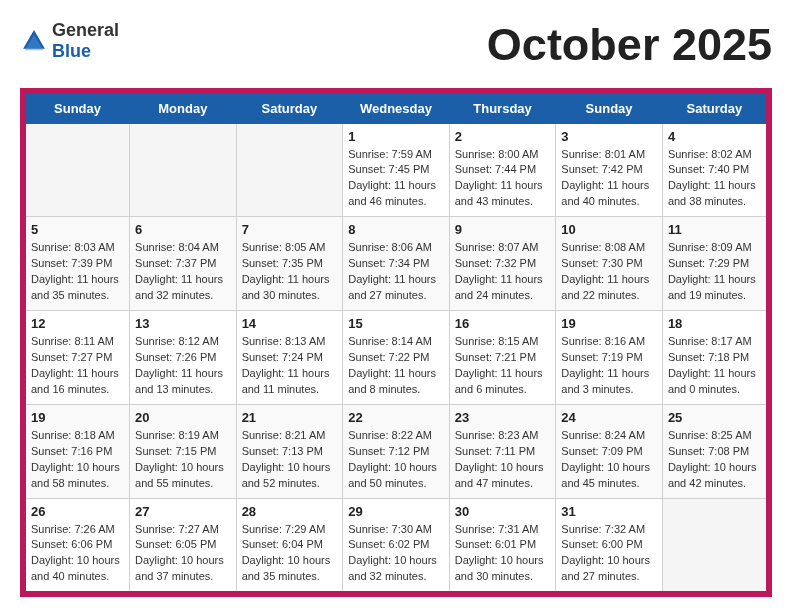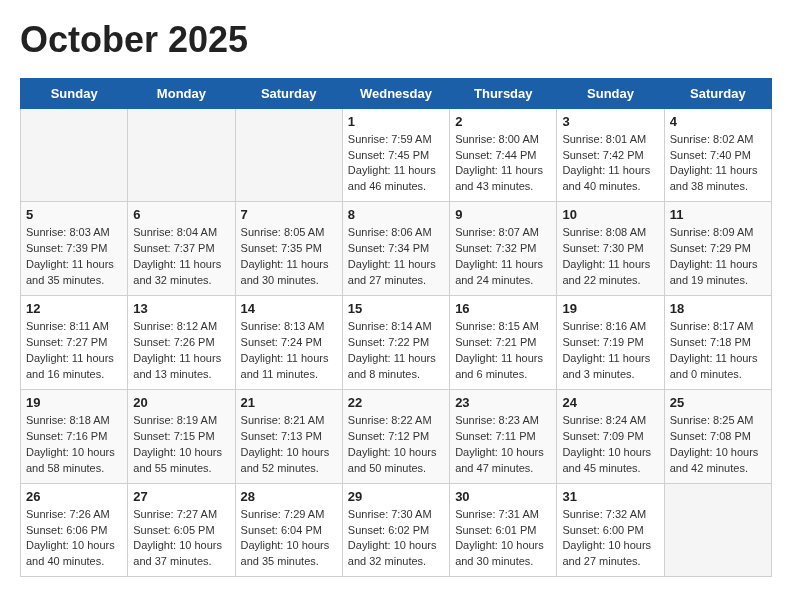--- a/index.html
+++ b/index.html
@@ -22,33 +22,33 @@
       gap: 4px;
     }
     .logo-icon {
       width: 28px;
       height: 28px;
     }
     .title-block {
       text-align: right;
     }
     .calendar-title {
-      font-size: 36px;
+      font-size: 45px;
       font-weight: bold;
       color: #222;
       line-height: 1.1;
     }
     .calendar-subtitle {
       font-size: 16px;
       color: #444;
     }
     table {
       width: 100%;
       border-collapse: collapse;
-      border: 1px solid #be185d;
+      border: 6px solid #be185d;
       margin-top: 18px;
     }
     thead th {
       background-color: #1a5fa8;
       color: #fff;
       font-size: 13px;
       font-weight: bold;
       text-align: center;
       padding: 7px 4px;
       border: 1px solid #1a5fa8;
@@ -81,20 +81,30 @@
       background: #fff;
     }
     tr:nth-child(even) td:not(.empty) {
       background: #f9f9f9;
     }
   </style>
 </head>
 <body>
 
 <div class="header">
+  <div class="logo">
+    <svg class="logo-icon" viewBox="0 0 36 36">
+      <polygon points="18,4 32,28 4,28" fill="#1a5fa8"></polygon>
+      <polygon points="18,10 30,30 6,30" fill="#4a90d9" opacity="0.5"></polygon>
+    </svg>
+    <div>
+      <span style="font-size:18px;font-weight:bold;color:#333;">General</span><br>
+      <span style="font-size:18px;font-weight:bold;color:#1a5fa8;">Blue</span>
+    </div>
+  </div>
   <div class="title-block">
     <div class="calendar-title">October 2025</div>
   </div>
 </div>
 
 <table>
   <thead>
     <tr>
     <th>Sunday</th>
         <th>Monday</th>

